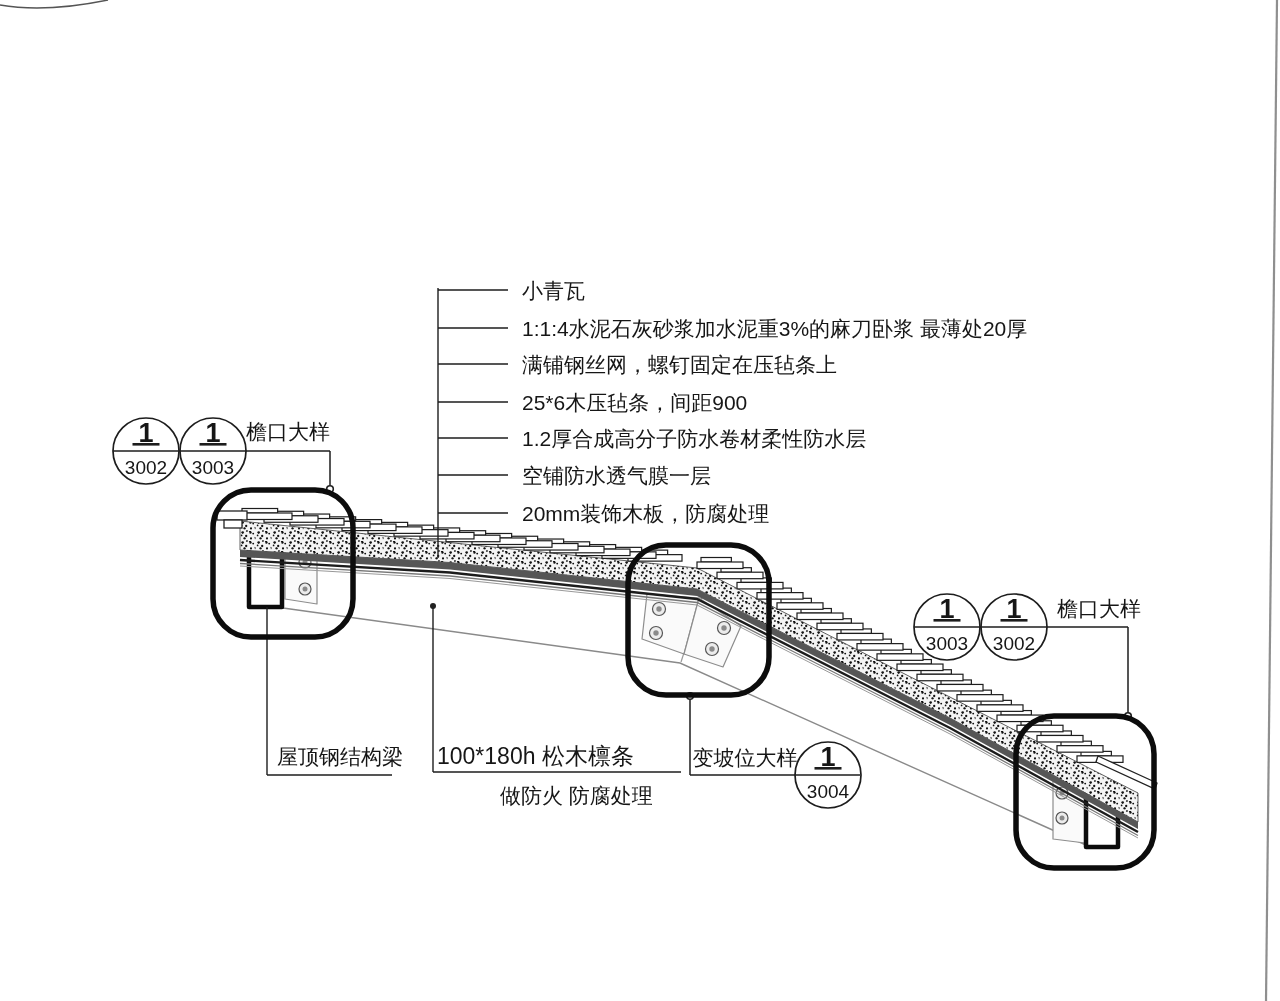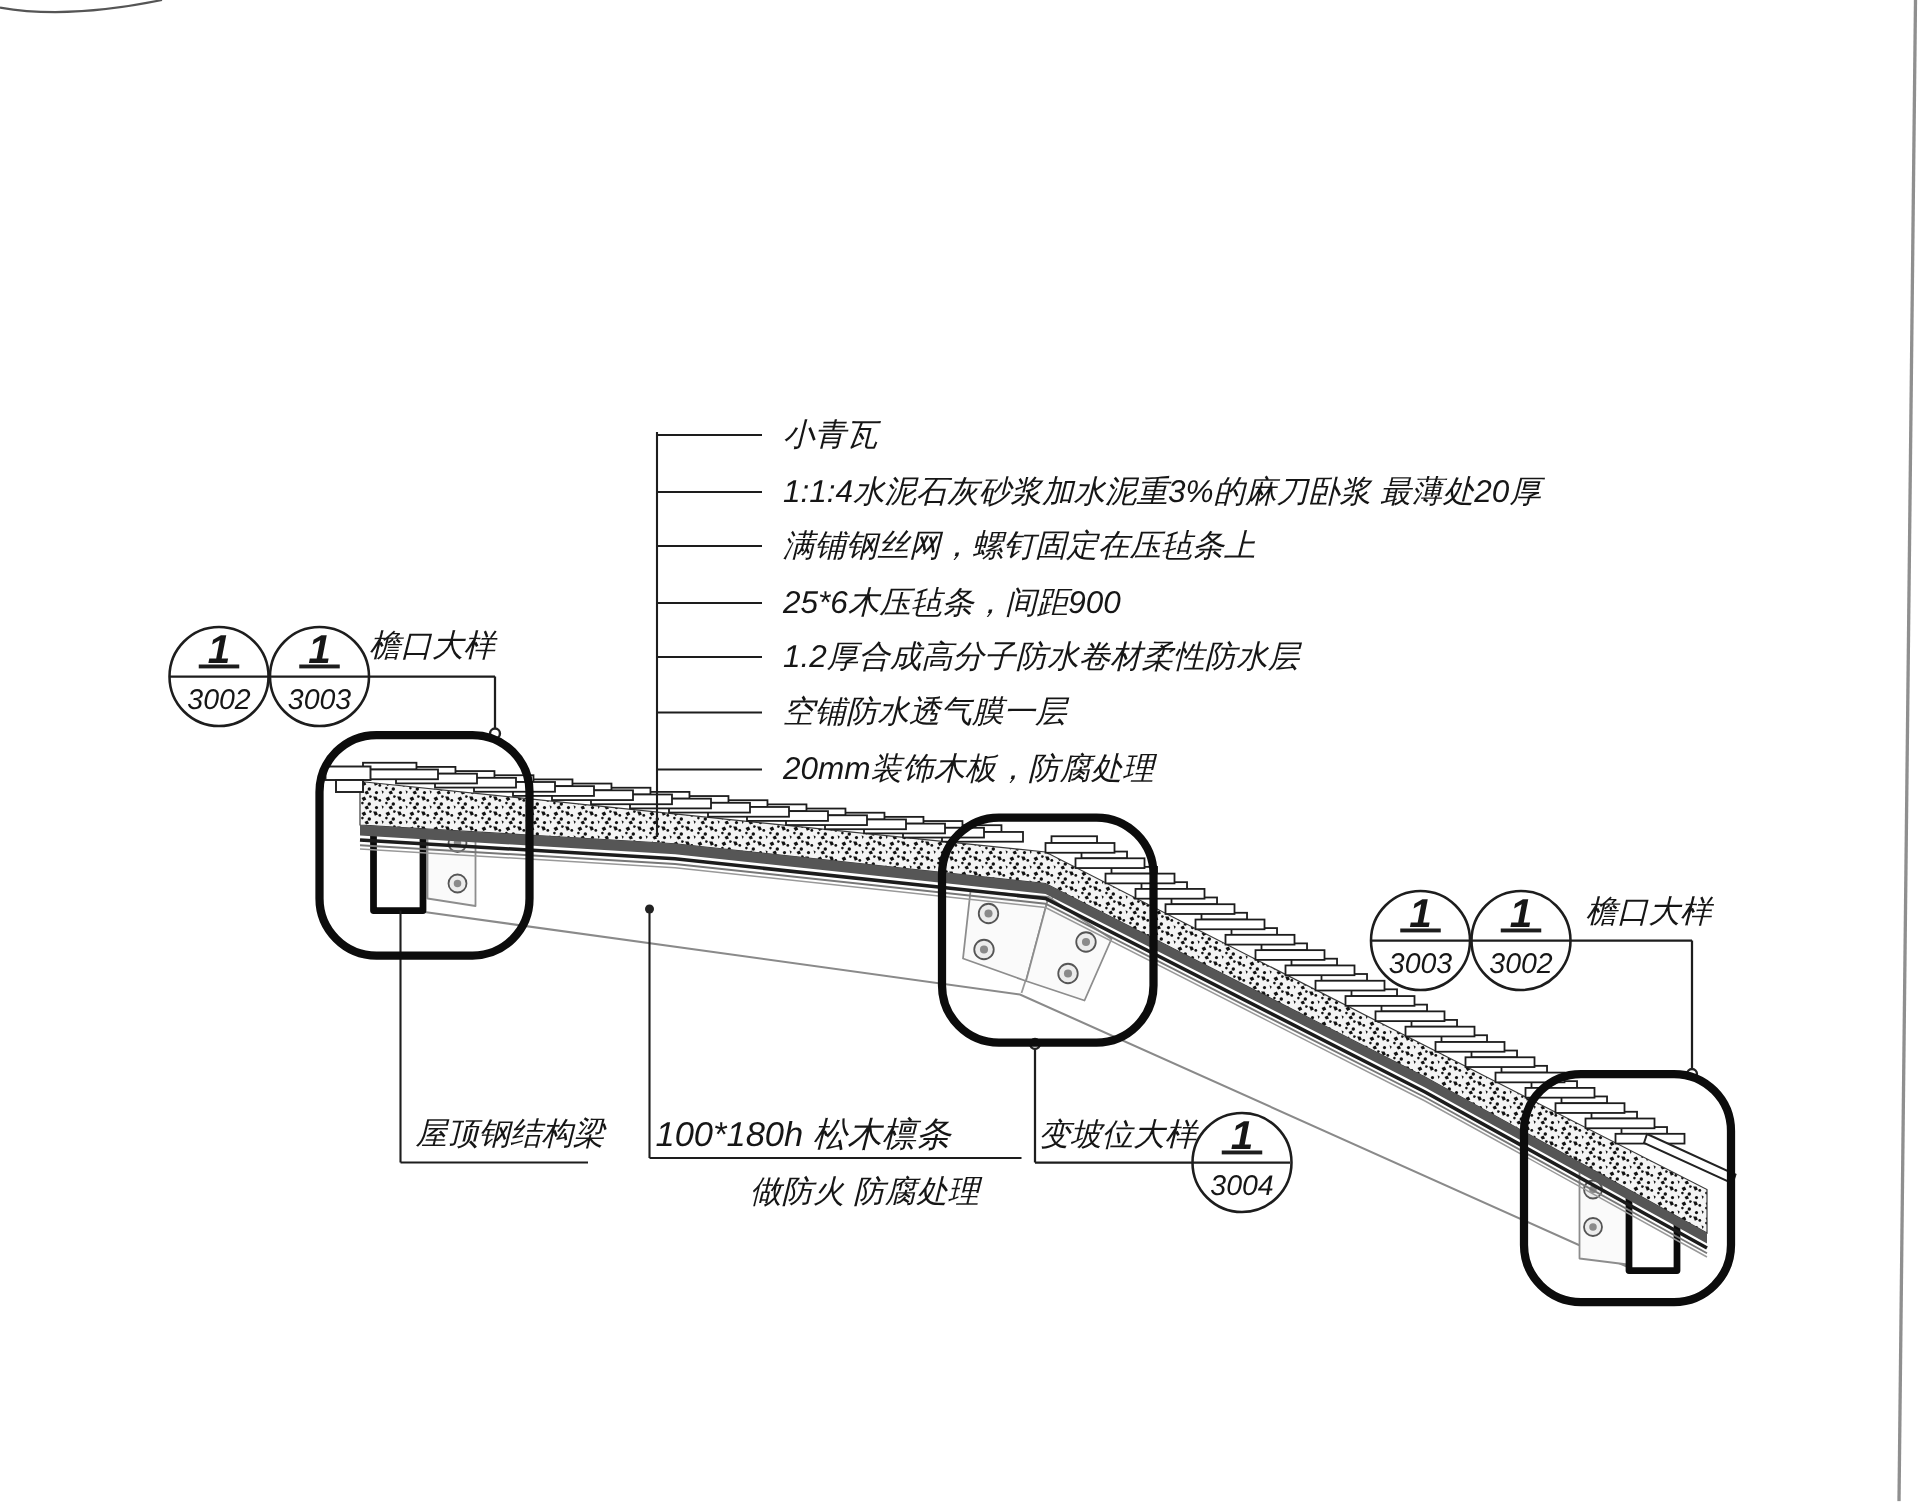--- a/index.html
+++ b/index.html
@@ -1,16 +1,16 @@
 <!DOCTYPE html>
 <html><head>
 <meta charset="utf-8">
 <style>
   html,body{margin:0;padding:0;background:#ffffff;}
-  .page{position:relative;width:1280px;height:1001px;background:#fff;overflow:hidden;font-style:italic;}
+  .page{position:relative;width:1280px;height:1001px;background:#fff;overflow:hidden;}
   svg{display:block;}
   text{font-family:"Liberation Sans","DejaVu Sans",sans-serif;fill:#161616;}
   .t21{font-size:21px;}
   .t23{font-size:23px;}
   .t19{font-size:19px;}
   .t27{font-size:27px;font-weight:bold;}
   .mid{text-anchor:middle;}
   .cb{dominant-baseline:central;}
 </style>
 </head>

